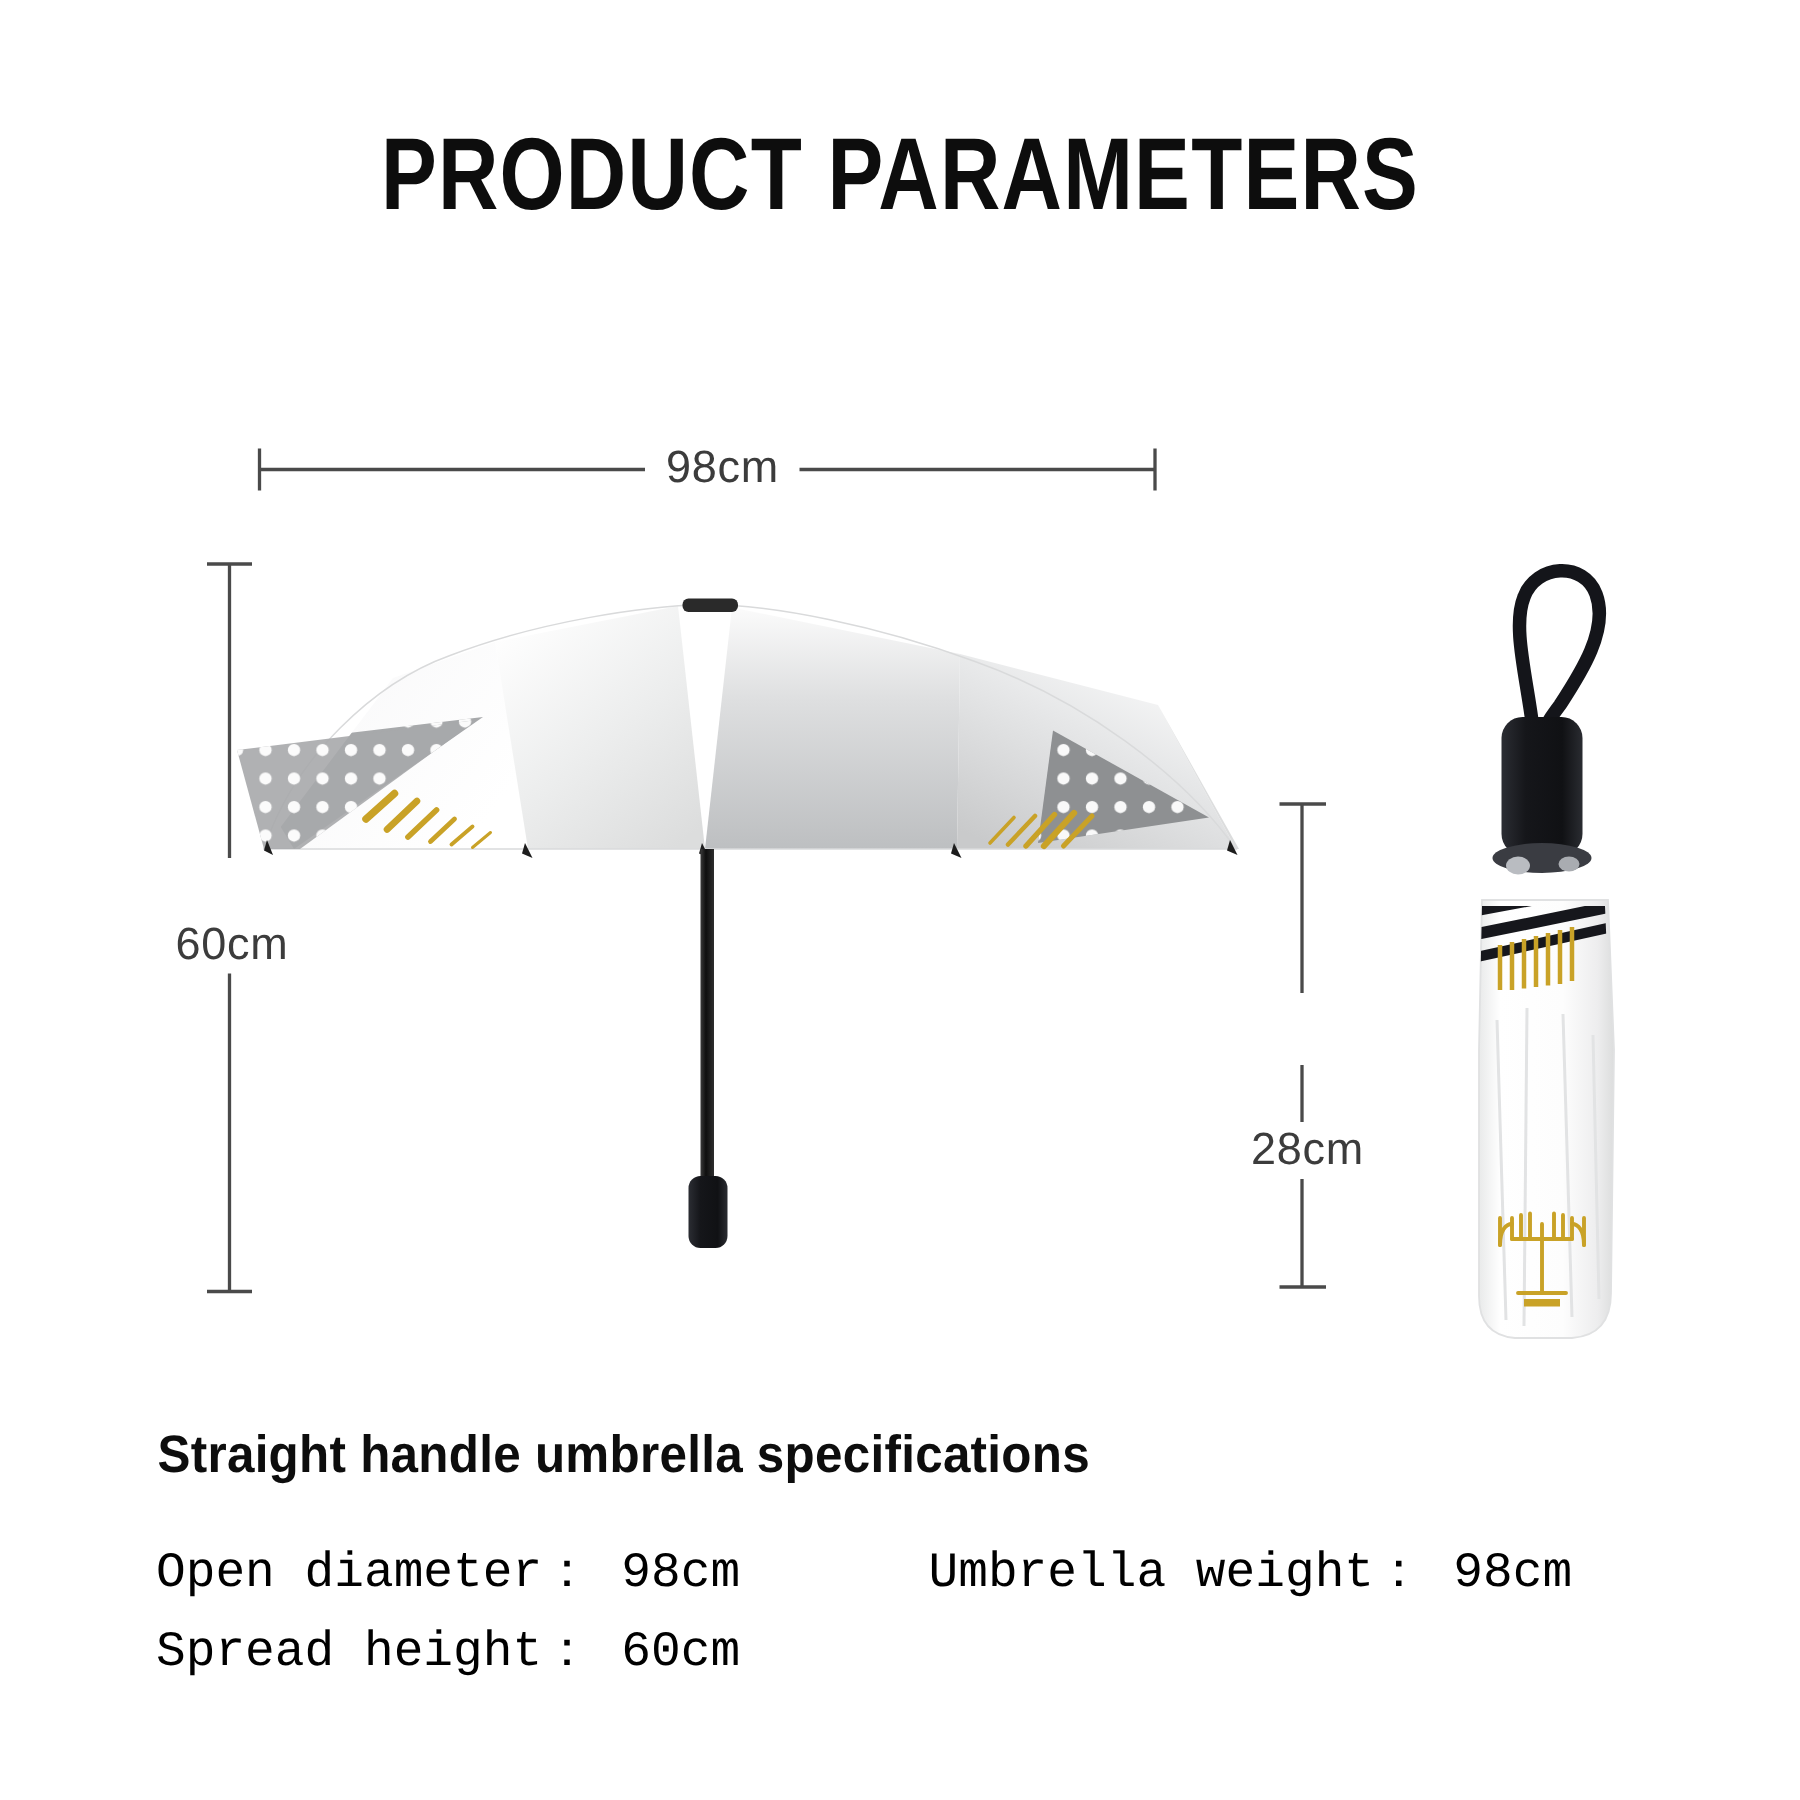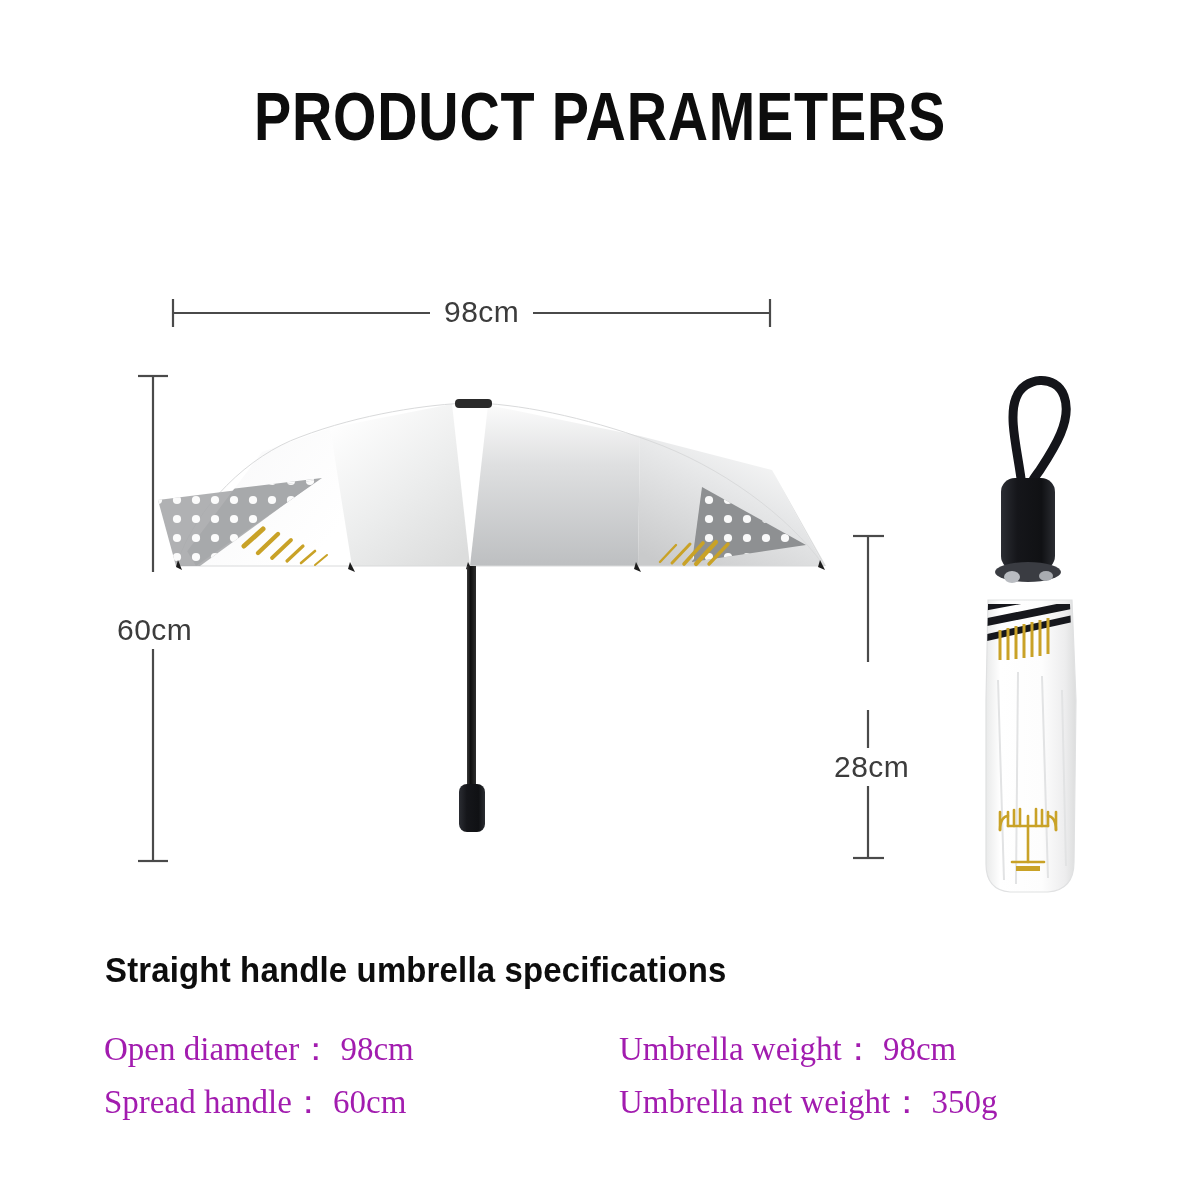--- a/index.html
+++ b/index.html
@@ -92,23 +92,23 @@
     left: 104px;
     top: 1030px;
     width: 1010px;
   }
   .spec-row {
     display: flex;
     width: 100%;
     margin-bottom: 14px;
   }
   .spec-cell {
-    font-family: Liberation Serif, serif;
+    font-family: Liberation Mono, monospace;
     font-size: 33px;
-    color: #a21caf;
+    color: #000000;
     white-space: nowrap;
     line-height: 1.18;
   }
   .spec-cell.col-left  { width: 515px; }
   .spec-cell.col-right { width: 495px; }
 </style>
 </head>
 <body>
 
 <div class="page-title">PRODUCT PARAMETERS</div>
@@ -333,16 +333,15 @@
 </div>
 
 <div class="spec-heading">Straight handle umbrella specifications</div>
 
 <div class="spec-table">
   <div class="spec-row">
     <div class="spec-cell col-left">Open diameter： 98cm</div>
     <div class="spec-cell col-right">Umbrella weight： 98cm</div>
   </div>
   <div class="spec-row">
-    <div class="spec-cell col-left">Spread handle： 60cm</div>
-    <div class="spec-cell col-right">Umbrella net weight： 350g</div>
+    <div class="spec-cell col-left">Spread height： 60cm</div>
   </div>
 </div>
 
 </body></html>

